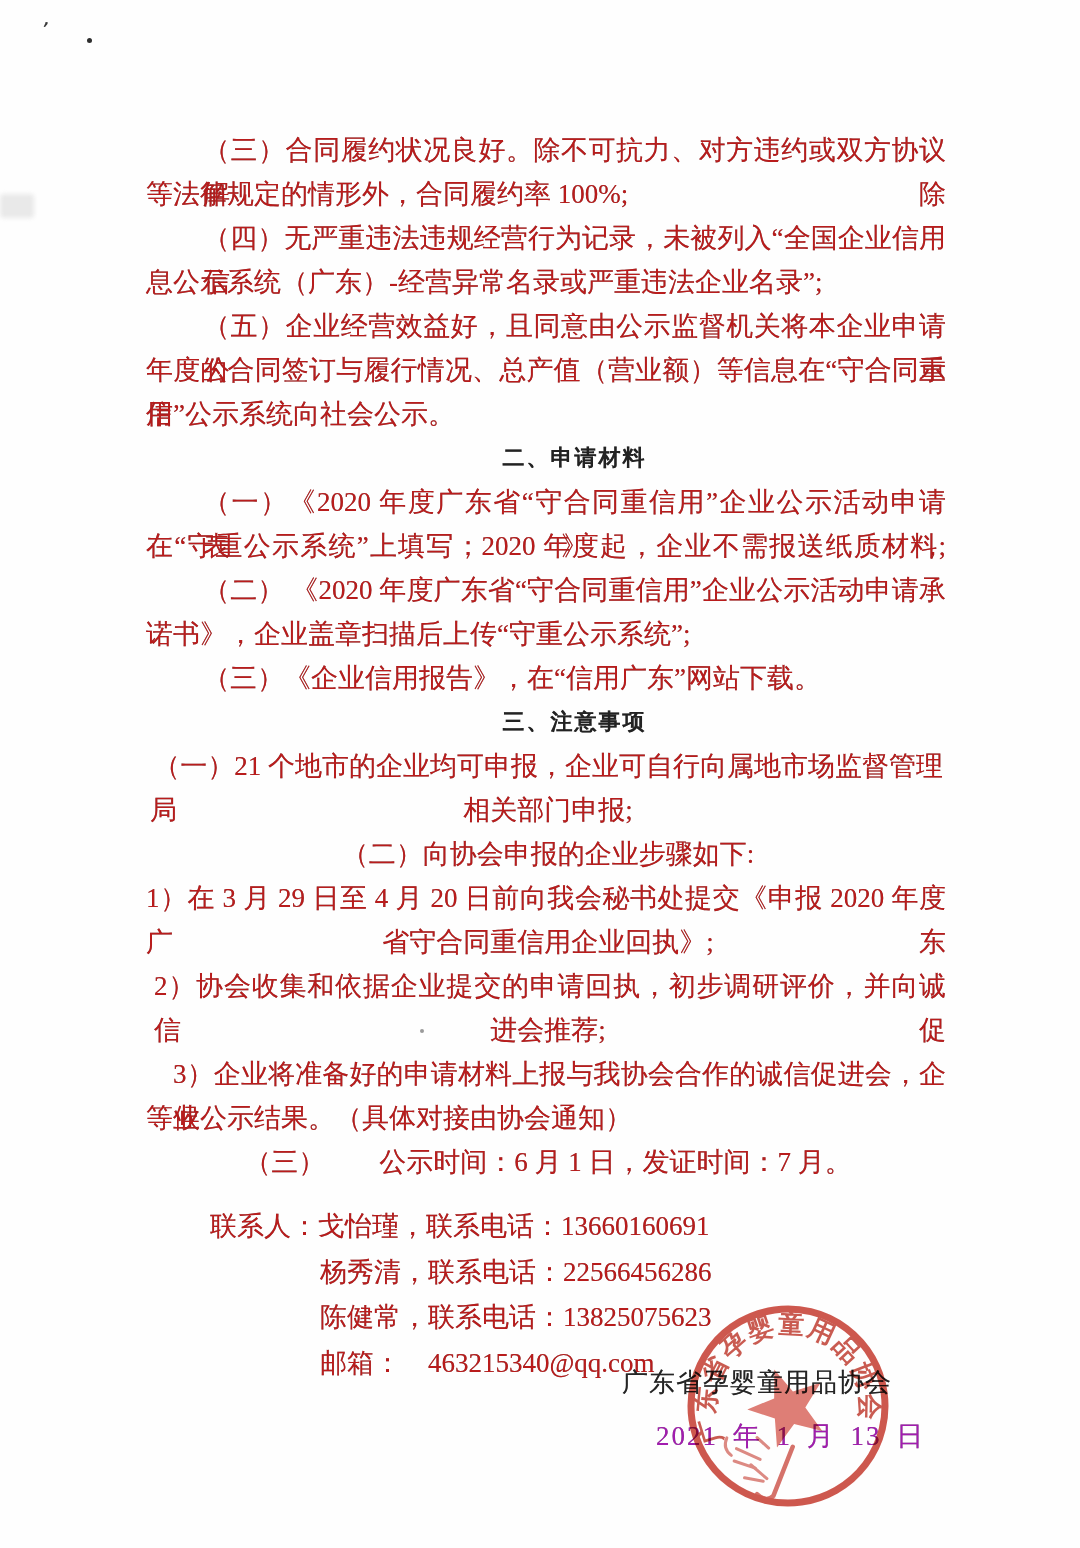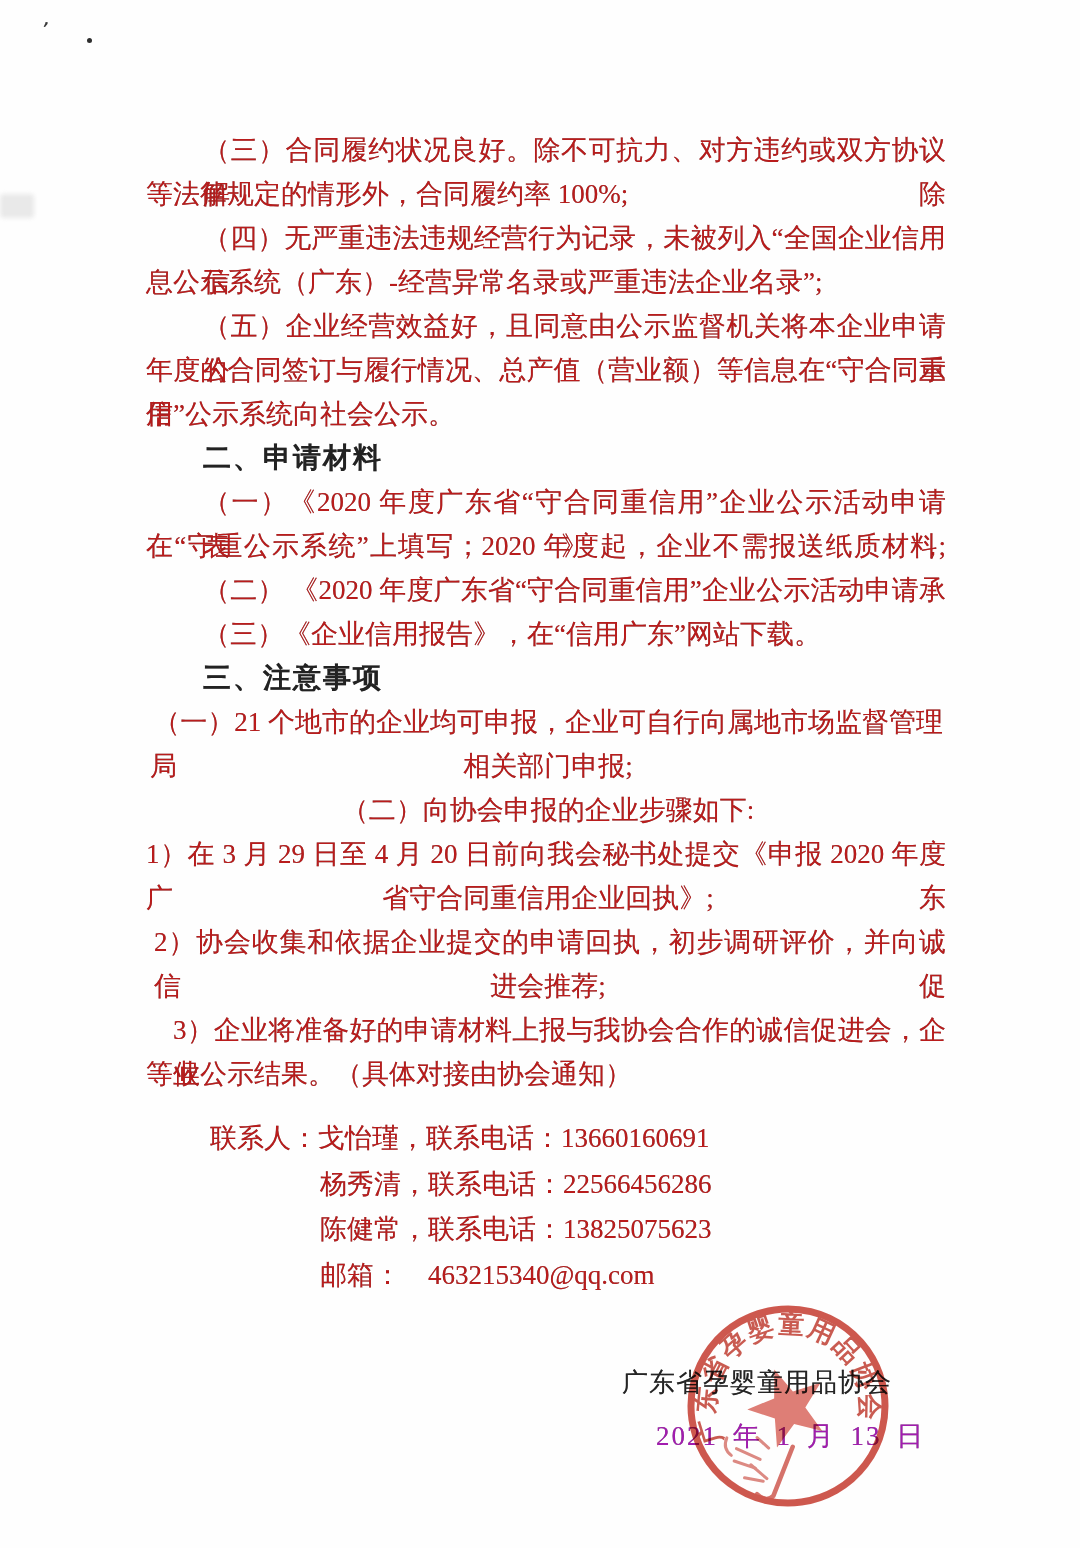--- a/index.html
+++ b/index.html
@@ -25,22 +25,23 @@
   .lc{height:45.5px;line-height:45.5px;}
   .just{white-space:normal;text-align:justify;text-align-last:justify;}
   .ind2{padding-left:57px;}
   .pad4{padding-left:4px;text-align:center;}
   .pad8{padding-left:8px;}
   .pad27{padding-left:27px;font-family:Liberation Serif, serif;}
   .pad64{padding-left:64px;margin-top:20px;}
   .pad174{padding-left:174px;}
   .hd{
     font-family:"Liberation Sans","DejaVu Sans",sans-serif;
-    font-weight:bold;font-size:28px;color:#222;
+    font-weight:bold;font-size:22px;color:#222;
     letter-spacing:2px;
+    text-align:center;
   }
   
   .org-line{
     position:absolute;left:622px;top:1366px;
     font-size:26px;line-height:34px;letter-spacing:1px;
     color:#242424;white-space:nowrap;
     text-shadow:0 0 0.6px rgba(40,40,40,.55);
   }
   .date-line{
     position:absolute;left:656px;top:1418px;
@@ -87,31 +88,33 @@
     <div class="l">等法律规定的情形外，合同履约率 100%;</div>
     <div class="l ind2 just">（四）无严重违法违规经营行为记录，未被列入“全国企业信用信</div>
     <div class="l">息公示系统（广东）-经营异常名录或严重违法企业名录”;</div>
     <div class="l ind2 just">（五）企业经营效益好，且同意由公示监督机关将本企业申请公示</div>
     <div class="l just">年度的合同签订与履行情况、总产值（营业额）等信息在“守合同重信</div>
     <div class="l">用”公示系统向社会公示。</div>
     <div class="l ind2 hd">二、申请材料</div>
     <div class="l ind2 just">（一）《2020 年度广东省“守合同重信用”企业公示活动申请表》，</div>
     <div class="l just">在“守重公示系统”上填写；2020 年度起，企业不需报送纸质材料;</div>
     <div class="l ind2 just">（二） 《2020 年度广东省“守合同重信用”企业公示活动申请承</div>
+    <div class="l">诺书》，企业盖章扫描后上传“守重公示系统”;</div>
     <div class="l ind2">（三）《企业信用报告》，在“信用广东”网站下载。</div>
     <div class="l ind2 hd">三、注意事项</div>
     <div class="l pad4 just">（一）21 个地市的企业均可申报，企业可自行向属地市场监督管理局</div>
     <div class="l pad4">相关部门申报;</div>
     <div class="l pad4">（二）向协会申报的企业步骤如下:</div>
     <div class="l just">1）在 3 月 29 日至 4 月 20 日前向我会秘书处提交《申报 2020 年度广东</div>
     <div class="l pad4">省守合同重信用企业回执》;</div>
     <div class="l pad8 just">2）协会收集和依据企业提交的申请回执，初步调研评价，并向诚信促</div>
     <div class="l pad4">进会推荐;</div>
     <div class="l pad27 just">3）企业将准备好的申请材料上报与我协会合作的诚信促进会，企业</div>
     <div class="l">等候公示结果。（具体对接由协会通知）</div>
+    <div class="l pad4">（三）　　公示时间：6 月 1 日，发证时间：7 月。</div>
     <div class="l lc pad64">联系人：戈怡瑾，联系电话：13660160691</div>
     <div class="l lc pad174">杨秀清，联系电话：22566456286</div>
     <div class="l lc pad174">陈健常，联系电话：13825075623</div>
     <div class="l lc pad174">邮箱：　463215340@qq.com</div>
   </div>
 
   <div class="org-line">广东省孕婴童用品协会</div>
   <div class="date-line">2021 年 1 月 13 日</div>
 
   <svg class="seal" viewBox="0 0 210 210">

